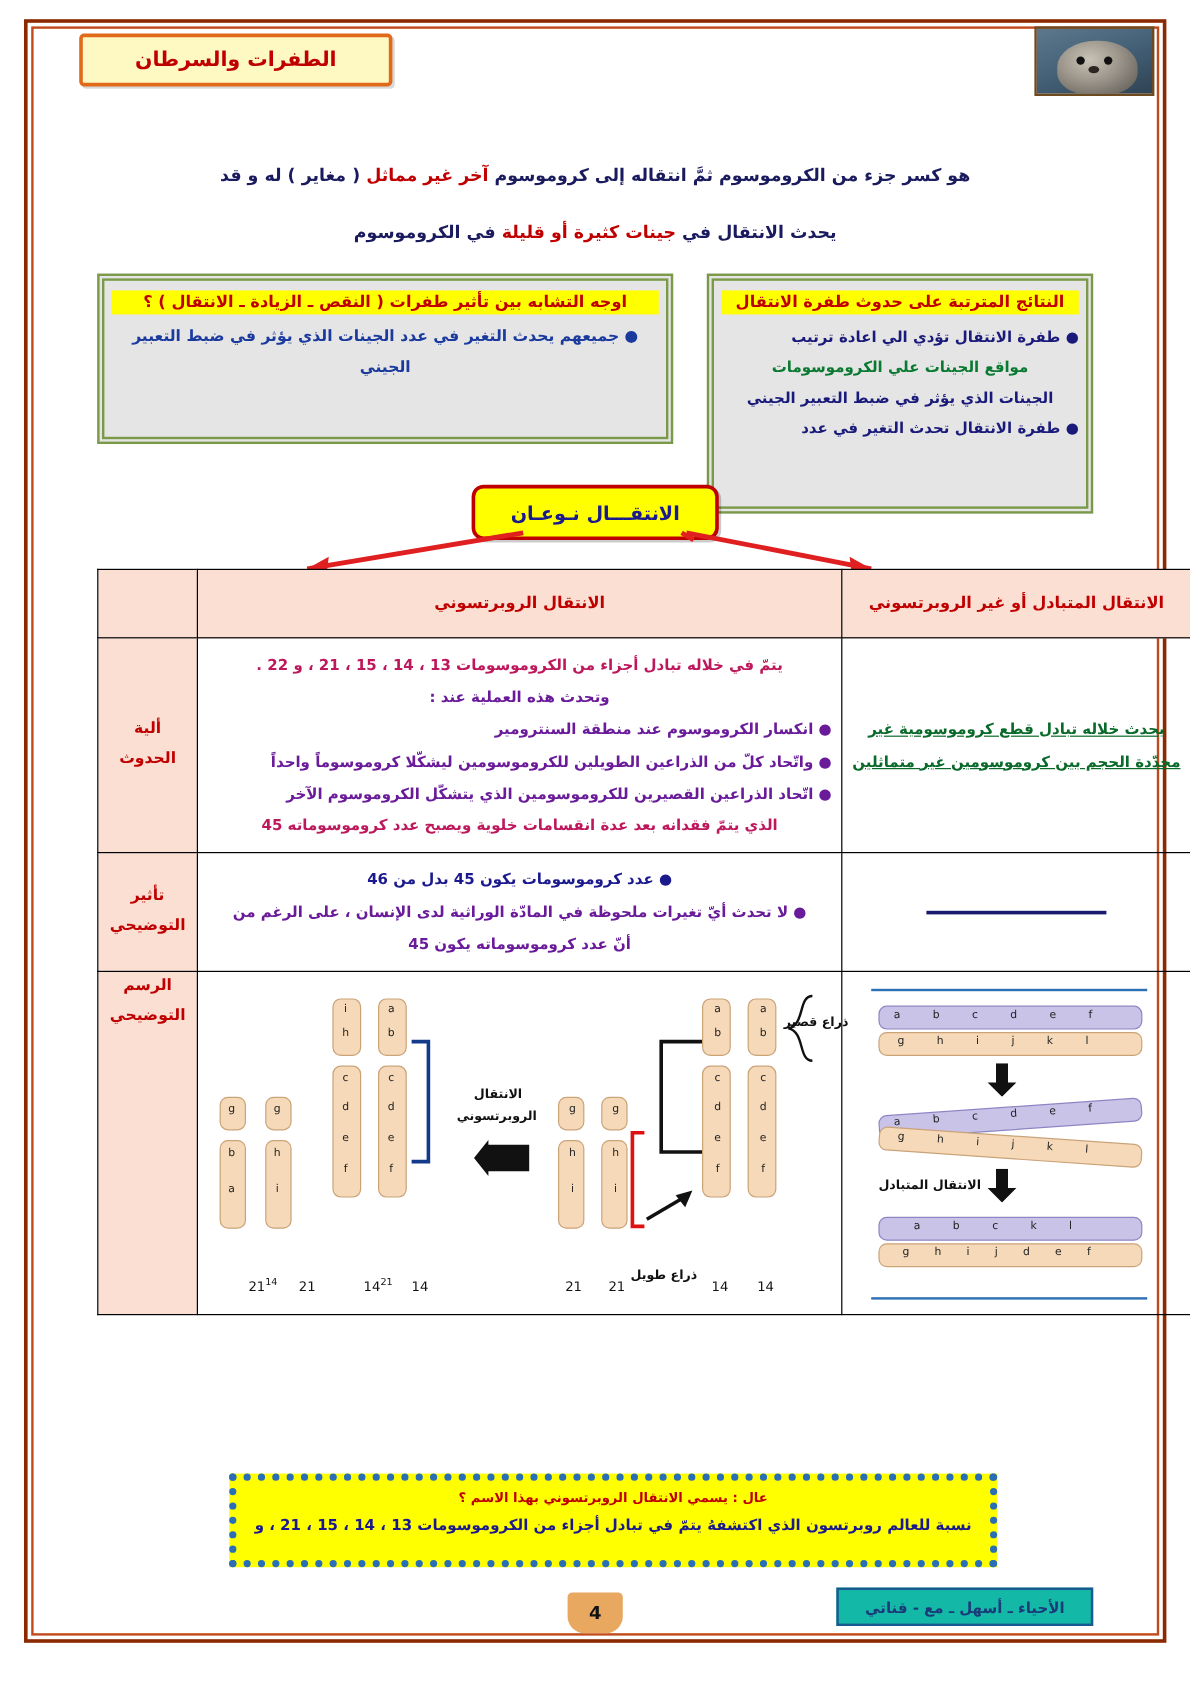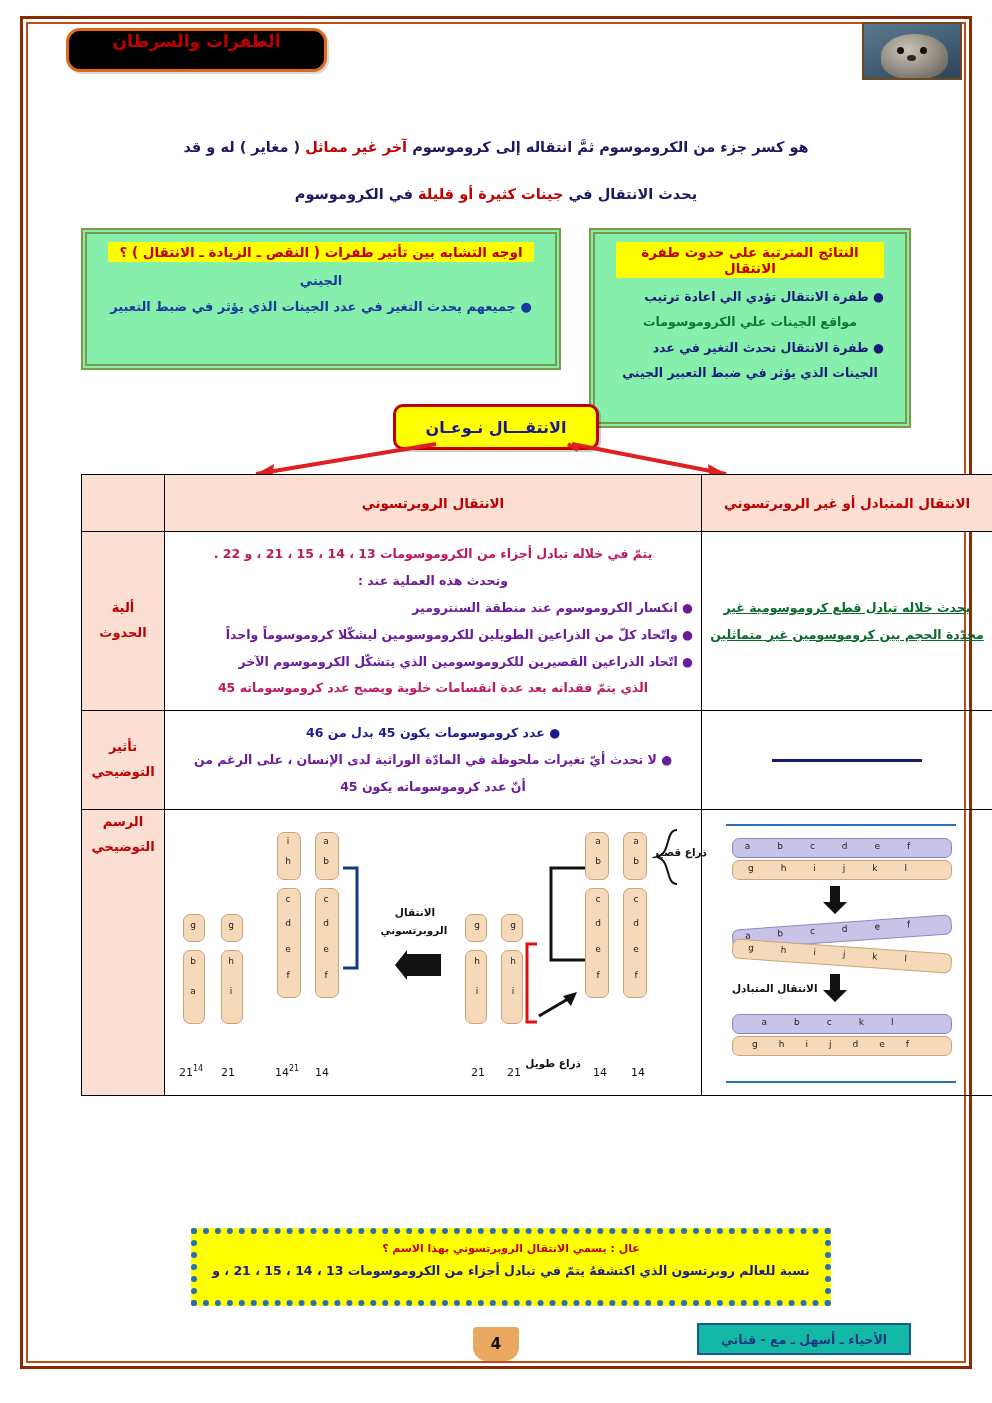--- a/index.html
+++ b/index.html
@@ -23,22 +23,22 @@
   }
   .frame-inner{
     position:absolute;left:20px;top:16px;right:20px;bottom:34px;
     border:2px solid #c04a1a;
     box-sizing:border-box;
   }
 
   
   .title-ribbon{
     position:absolute;left:60px;top:22px;width:255px;height:38px;
-    background:#000000;border:3px solid #e06a1a;border-radius:14px;
-    display:flex;justify-content:center;
+    background:#fef9c3;border:3px solid #e06a1a;border-radius:4px;
+    display:flex;align-items:center;justify-content:center;
     box-shadow:2px 2px 0 rgba(0,0,0,.15);
   }
   .title-ribbon span{
     color:#c00000;font-weight:bold;font-size:17px;letter-spacing:1px;
   }
   .seal-photo{
     position:absolute;right:24px;top:16px;width:96px;height:54px;
     border:2px solid #6d4a20;
     background:linear-gradient(160deg,#5d788c 0%,#46637a 45%,#2f4354 100%);
     overflow:hidden;
@@ -75,21 +75,21 @@
     font-size:14.5px;font-weight:bold;color:#1a1a5e;
   }
   .def-line.l1{top:133px;}
   .def-line.l2{top:180px;}
   .red{color:#c00000;}
   .purple{color:#6a1b9a;}
 
   
   .box{
     position:absolute;box-sizing:border-box;
-    border:6px double #7a9a4a;background:#86efac;padding:8px 21px;
+    border:6px double #7a9a4a;background:#e5e5e5;padding:8px 6px;
   }
   .box.left-box{left:75px;top:222px;width:480px;height:142px;}
   .box.right-box{right:75px;top:222px;width:322px;height:200px;border-color:#7a9a4a;}
   .box-title{
     display:block;background:#ffff00;color:#c00000;font-weight:bold;
     font-size:13.5px;text-align:center;padding:2px 4px;margin-bottom:8px;
   }
   .box p{margin:4px 0;font-size:13px;font-weight:bold;color:#1a3a9e;text-align:center;line-height:1.7;}
   .box.right-box p{text-align:right;color:#1a1a7a;font-size:12.5px;}
 
@@ -126,21 +126,21 @@
   
   .draw-row td{height:285px;vertical-align:top;padding:0;}
   .diagram{position:relative;width:100%;height:100%;}
   .hline{position:absolute;height:2px;background:#2b6fb5;}
 
   .chrom{position:absolute;border-radius:7px;background:#f6d9b8;border:1px solid #caa379;}
   .chrom.purple{background:#c9c3e8;border-color:#8e86c4;}
   .bead{position:absolute;font-size:9px;color:#222;text-align:center;}
 
   .lbl{position:absolute;font-size:10.5px;color:#111;font-weight:bold;}
-  .num{position:absolute;font-size:11px;color:#111;}
+  .num{position:absolute;font-size:11px;color:#111;margin-left:28px;}
 
   
   .qbox{
     position:absolute;left:185px;top:1222px;width:640px;height:78px;
     background:#ffff00;border:6px dotted #2a6fb5;box-sizing:border-box;
     padding:8px 10px;
   }
   .qbox .q{color:#c00000;font-weight:bold;font-size:11px;text-align:center;display:block;margin-bottom:8px;}
   .qbox .a{color:#1a1a8e;font-weight:bold;font-size:12.5px;text-align:center;display:block;}
 
@@ -179,30 +179,30 @@
 
   <div class="def-line l1">
     <span>هو كسر جزء من الكروموسوم ثمَّ انتقاله إلى كروموسوم </span><span class="red">آخر غير مماثل</span><span> ( مغاير ) له و قد</span>
   </div>
   <div class="def-line l2">
     <span>يحدث الانتقال في </span><span class="red">جينات كثيرة أو قليلة</span><span> في الكروموسوم</span>
   </div>
 
   <div class="box left-box">
     <span class="box-title">اوجه التشابه بين تأثير طفرات ( النقص ـ الزيادة ـ الانتقال ) ؟</span>
+    <p>● جميعهم يحدث التغير في عدد الجينات الذي يؤثر في ضبط التعبير</p>
     <p>الجيني</p>
-    <p>● جميعهم يحدث التغير في عدد الجينات الذي يؤثر في ضبط التعبير</p>
   </div>
 
   <div class="box right-box">
     <span class="box-title">النتائج المترتبة على حدوث طفرة الانتقال</span>
     <p>● طفرة الانتقال تؤدي الي اعادة ترتيب</p>
     <p style="text-align:center;color:#0a7a32;">مواقع الجينات علي الكروموسومات</p>
+    <p style="text-align:center;">الجينات الذي يؤثر في ضبط التعبير الجيني</p>
     <p>● طفرة الانتقال تحدث التغير في عدد</p>
-    <p style="text-align:center;">الجينات الذي يؤثر في ضبط التعبير الجيني</p>
   </div>
 
   <div class="types-chip">
     <span>الانتقـــال نـوعـان</span>
   </div>
 
   <svg class="arrows" viewBox="0 0 992 60">
     <line x1="430" y1="8" x2="250" y2="38" stroke="#e02020" stroke-width="4"></line>
     <polygon points="250,38 268,28 266,44" fill="#e02020"></polygon>
     <line x1="562" y1="8" x2="572" y2="14" stroke="#e02020" stroke-width="4"></line>

